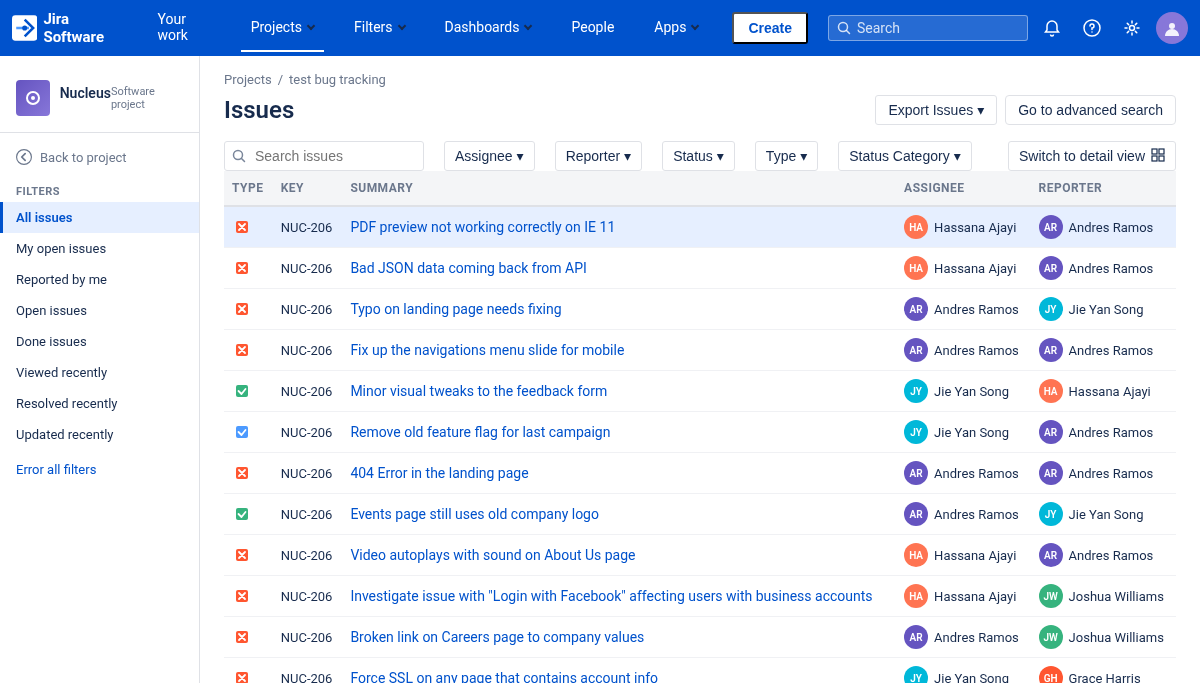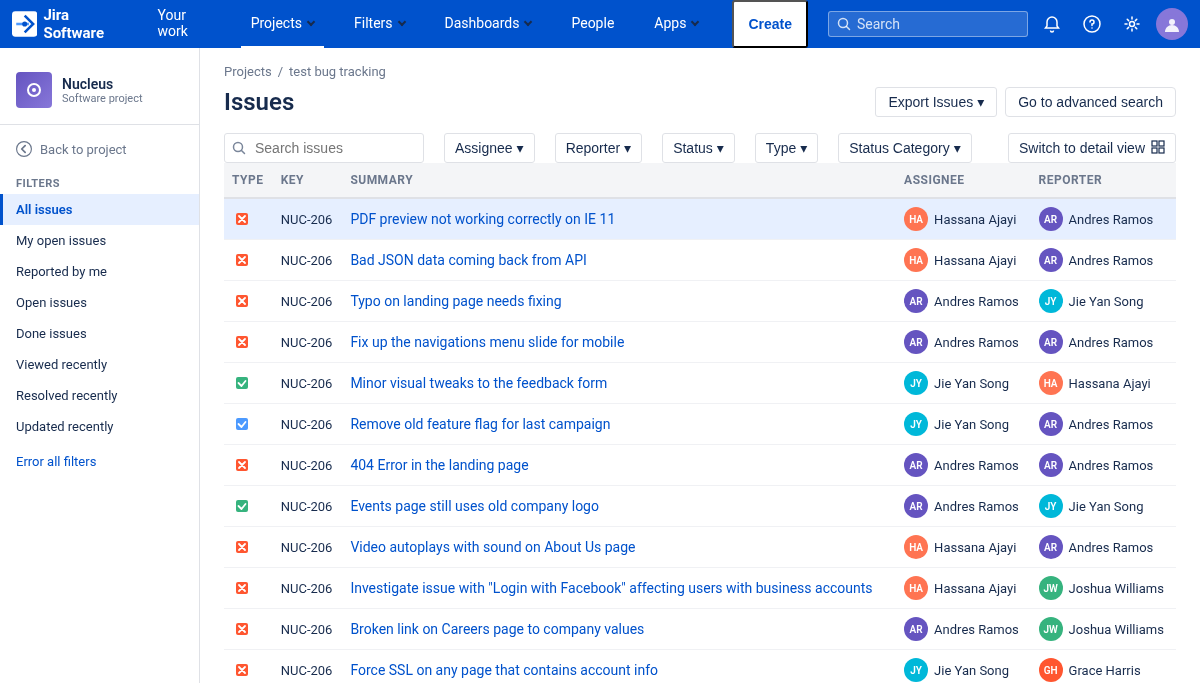--- a/index.html
+++ b/index.html
@@ -1,40 +1,40 @@
 <!DOCTYPE html>
 <html><head>
   <meta charset="utf-8">
   <style>
     * { box-sizing: border-box; margin: 0; padding: 0; }
     body { font-family: -apple-system, BlinkMacSystemFont, 'Segoe UI', Roboto, sans-serif; font-size: 14px; background: #fff; color: #172b4d; }
 
     
     .top-nav {
-      display: flex; background: #0052cc; height: 48px; padding: 0 12px; gap: 20px; position: relative; z-index: 10;
+      display: flex; align-items: center; background: #0052cc; height: 56px; padding: 0 12px; gap: 20px; position: relative; z-index: 10;
     }
     .nav-logo { display: flex; align-items: center; gap: 6px; color: #fff; font-weight: 700; font-size: 15px; margin-right: 8px; }
     .nav-logo-icon { width: 30px; height: 30px; }
     .nav-item { color: #fff; padding: 0 10px; height: 48px; display: flex; align-items: center; font-size: 14px; cursor: pointer; border-bottom: 2px solid transparent; gap: 4px; }
     .nav-item.active { border-bottom: 2px solid #fff; }
     .nav-create { background: #fff; color: #0052cc; font-weight: 600; padding: 6px 14px; border-radius: 3px; margin-left: 4px; cursor: pointer; font-size: 14px; }
     .nav-right { margin-left: auto; display: flex; align-items: center; gap: 8px; }
     .nav-search { display: flex; align-items: center; background: rgba(255,255,255,0.15); border: 1px solid rgba(255,255,255,0.4); border-radius: 3px; padding: 4px 8px; gap: 6px; width: 200px; cursor: pointer; }
     .nav-search span { color: rgba(255,255,255,0.8); font-size: 14px; }
     .nav-icon-btn { width: 32px; height: 32px; border-radius: 50%; display: flex; align-items: center; justify-content: center; cursor: pointer; color: #fff; font-size: 16px; }
     .nav-avatar { width: 32px; height: 32px; border-radius: 50%; background: #8777d9; display: flex; align-items: center; justify-content: center; color: #fff; font-size: 12px; font-weight: 600; cursor: pointer; overflow: hidden; }
 
     
     .layout { display: flex; height: calc(100vh - 48px); }
 
     
     .sidebar { width: 200px; min-width: 200px; background: #fff; border-right: 1px solid #dfe1e6; padding: 16px 0; overflow-y: auto; }
     .sidebar-project { display: flex; align-items: center; gap: 10px; padding: 8px 16px 16px; border-bottom: 1px solid #dfe1e6; margin-bottom: 8px; }
     .sidebar-project-icon { width: 36px; height: 36px; border-radius: 4px; background: linear-gradient(135deg, #6554c0, #8777d9); display: flex; align-items: center; justify-content: center; color: #fff; font-size: 14px; }
-    .sidebar-project-info { display: flex; flex-direction: column; }
+    .sidebar-project-info { display: flex; flex-direction: row; }
     .sidebar-project-name { font-weight: 600; font-size: 14px; color: #172b4d; }
     .sidebar-project-type { font-size: 11px; color: #6b778c; }
     .sidebar-back { display: flex; align-items: center; gap: 8px; padding: 8px 16px; color: #6b778c; cursor: pointer; font-size: 13px; }
     .sidebar-back svg { width: 16px; height: 16px; }
     .sidebar-section-label { font-size: 11px; font-weight: 700; color: #6b778c; padding: 12px 16px 4px; text-transform: uppercase; letter-spacing: 0.04em; }
     .sidebar-item { padding: 8px 16px; cursor: pointer; color: #172b4d; font-size: 13px; border-radius: 0; }
     .sidebar-item.active { background: #e6efff; color: #0052cc; font-weight: 600; border-left: 3px solid #0052cc; padding-left: 13px; }
     .sidebar-view-all { padding: 8px 16px; color: #0052cc; cursor: pointer; font-size: 13px; margin-top: 4px; }
 
     

